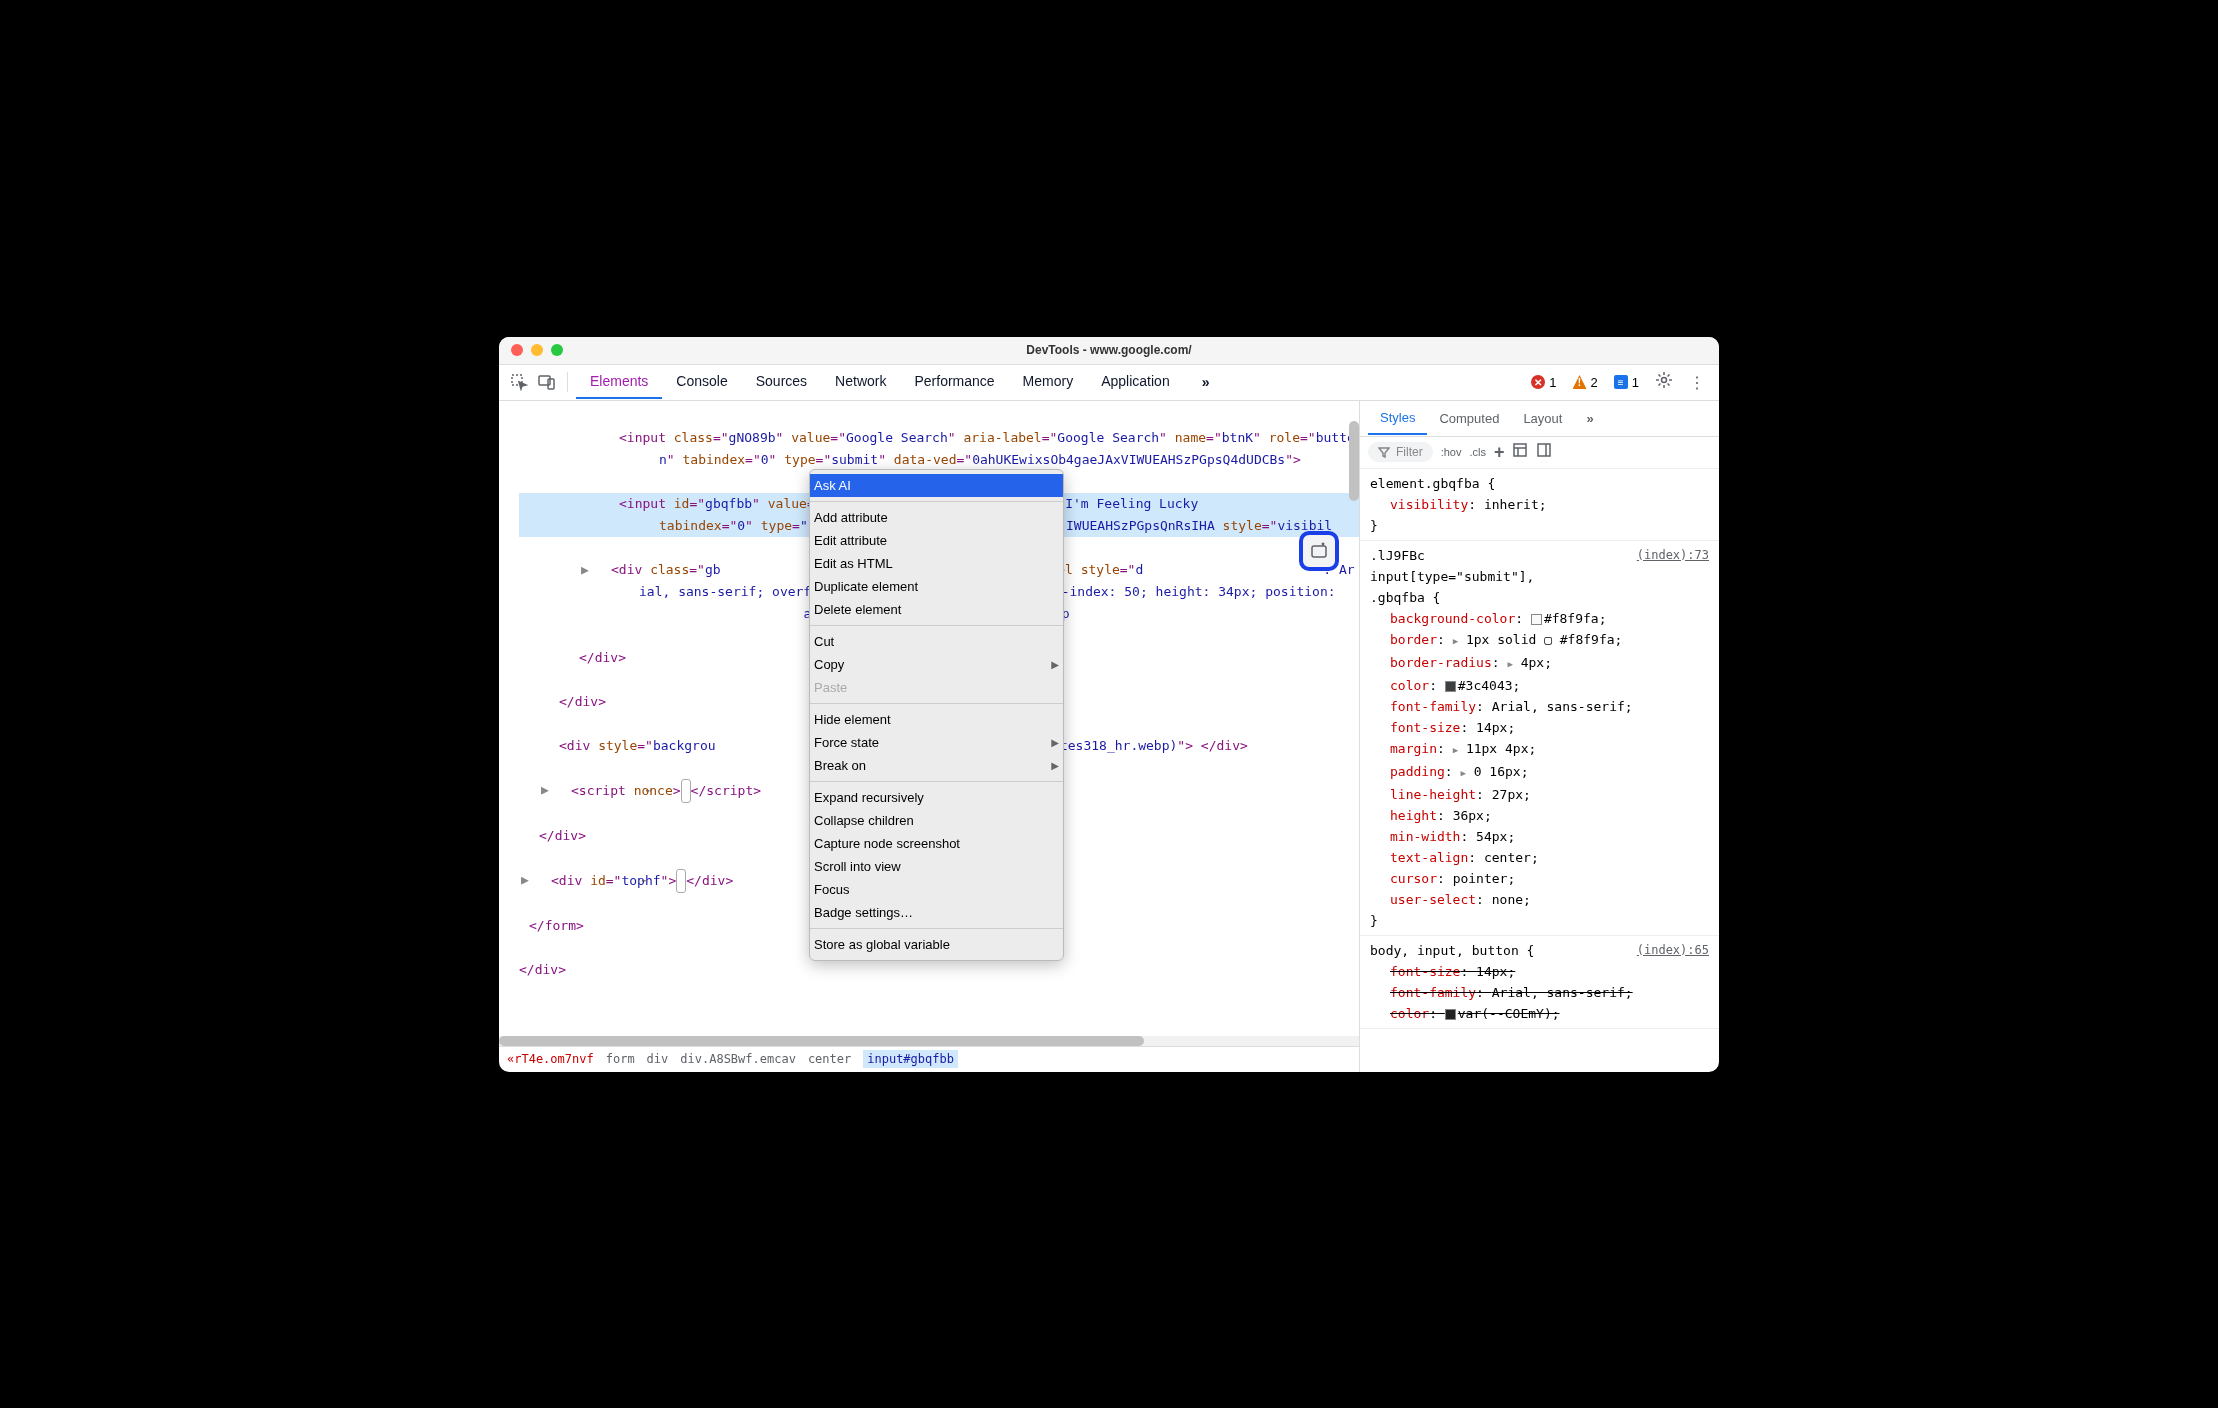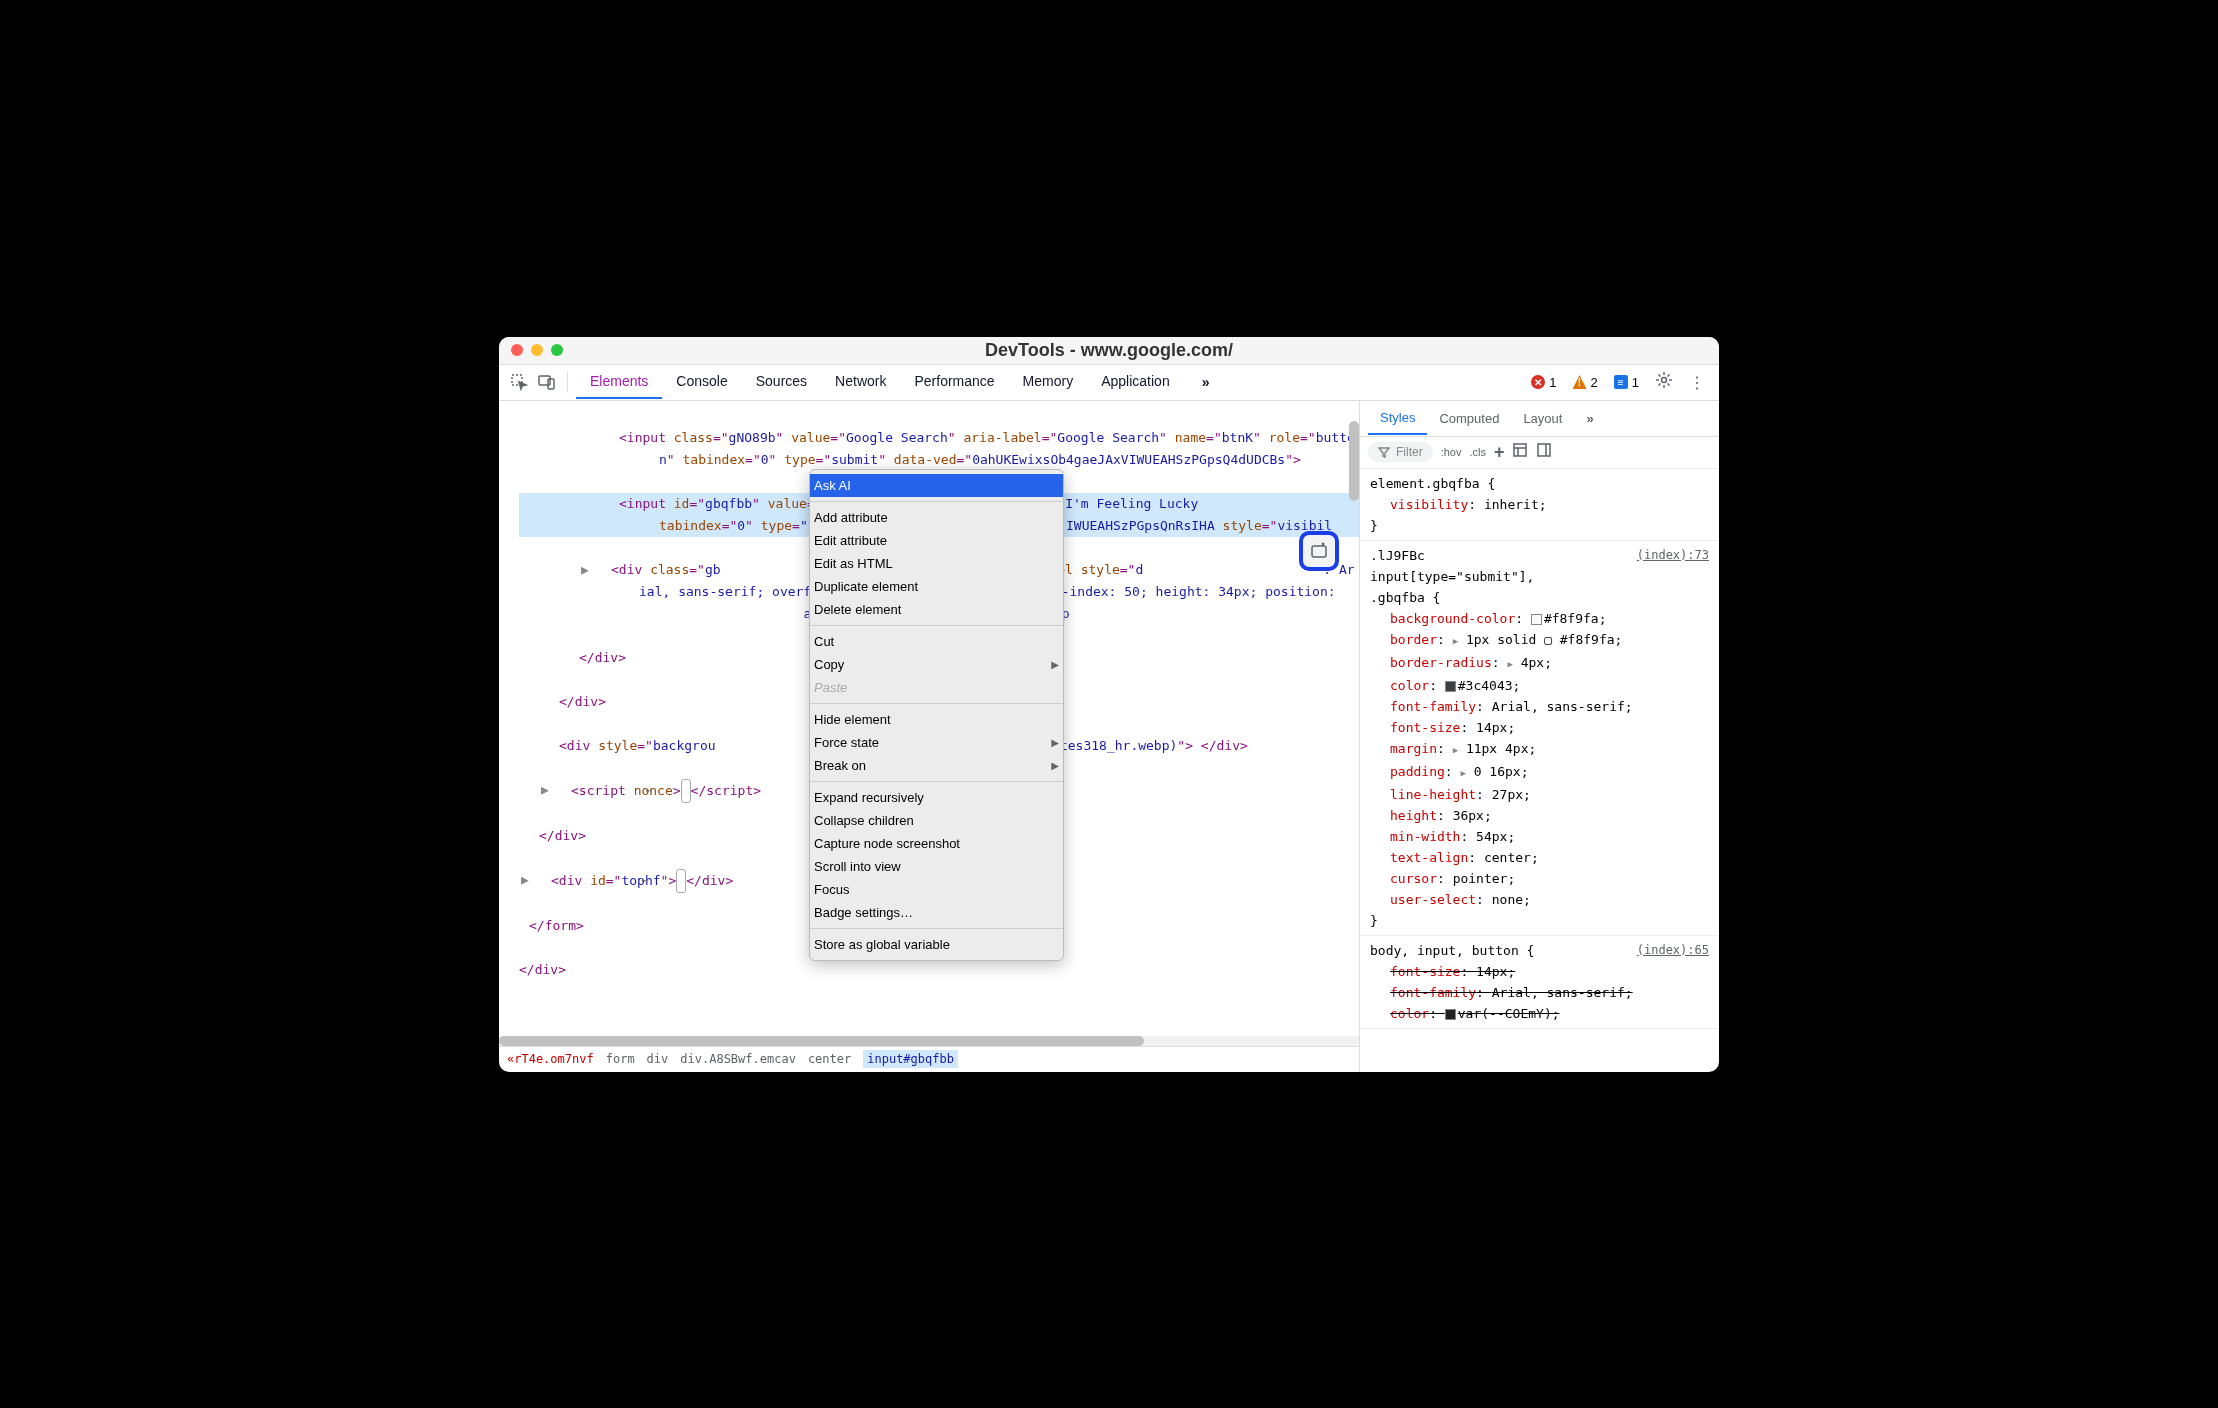--- a/index.html
+++ b/index.html
@@ -29,21 +29,21 @@
   align-items: center;
   padding: 0 12px;
   position: relative;
   border-bottom: 1px solid #ddd;
 }
 .traffic-lights { display: flex; gap: 8px; }
 .traffic-light { width: 12px; height: 12px; border-radius: 50%; }
 .tl-red { background: #ff5f57; }
 .tl-yellow { background: #febc2e; }
 .tl-green { background: #28c840; }
-.title { position: absolute; left: 50%; transform: translateX(-50%); font-size: 18px; font-weight: 600; color: #333; }
+.title { position: absolute; left: 50%; transform: translateX(-50%); font-size: 12px; font-weight: 600; color: #333; }
 
 .toolbar {
   height: 36px;
   display: flex;
   align-items: center;
   border-bottom: 1px solid #ddd;
   padding: 0 8px;
   gap: 4px;
 }
 .toolbar-icon { width: 24px; height: 24px; display: flex; align-items: center; justify-content: center; color: #5f6368; cursor: pointer; }
@@ -108,21 +108,21 @@
   background: #ececec;
   border: 1px solid #bbb;
   border-radius: 6px;
   box-shadow: 0 4px 16px rgba(0,0,0,0.25);
   padding: 4px 0;
   font-size: 13px;
   z-index: 100;
 }
 .menu-item { padding: 4px 4px; cursor: pointer; display: flex; justify-content: space-between; align-items: center; }
 .menu-item.highlighted { background: #2563eb; color: white; }
-.menu-item.disabled { color: #aaa; font-style: italic; }
+.menu-item.disabled { color: #aaa; }
 .menu-sep { height: 1px; background: #ccc; margin: 4px 0; }
 .submenu-arrow { font-size: 10px; color: #666; }
 
 .breadcrumb {
   height: 26px;
   border-top: 1px solid #ddd;
   display: flex;
   align-items: center;
   padding: 0 8px;
   gap: 12px;

